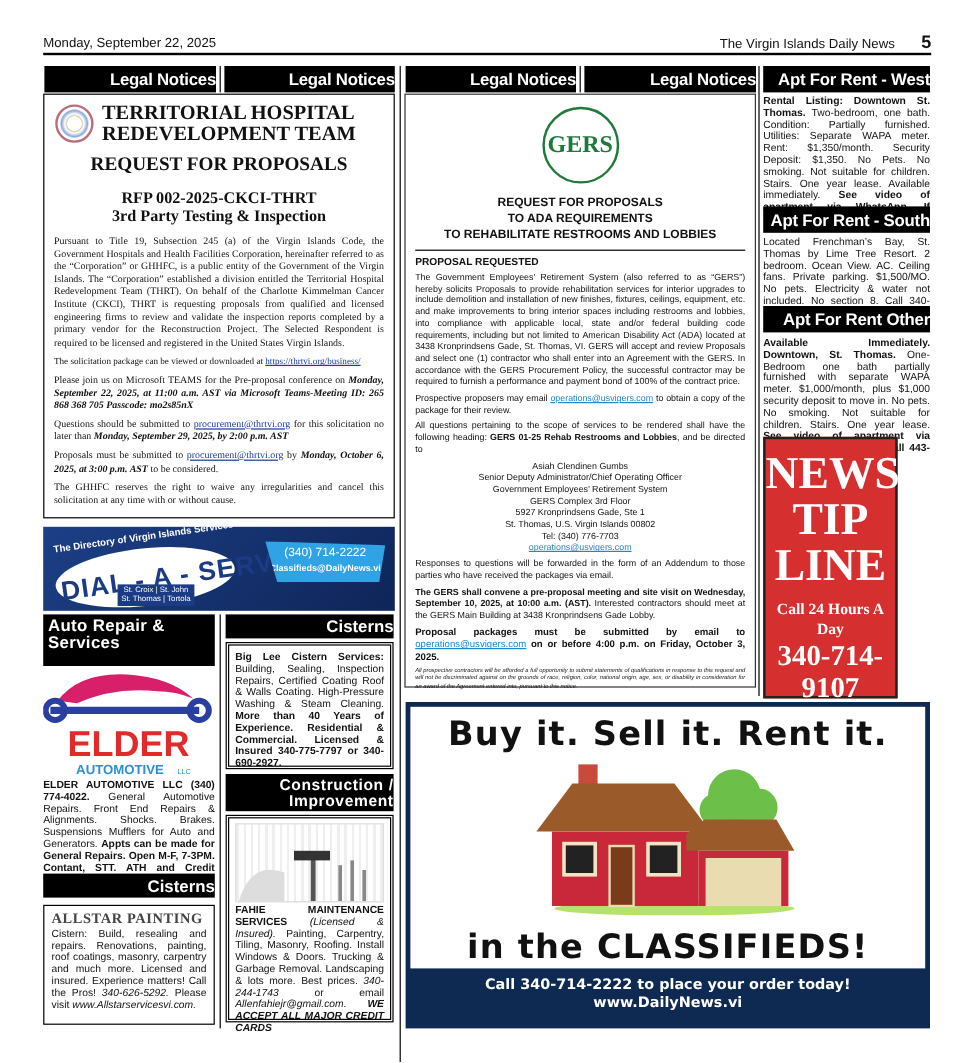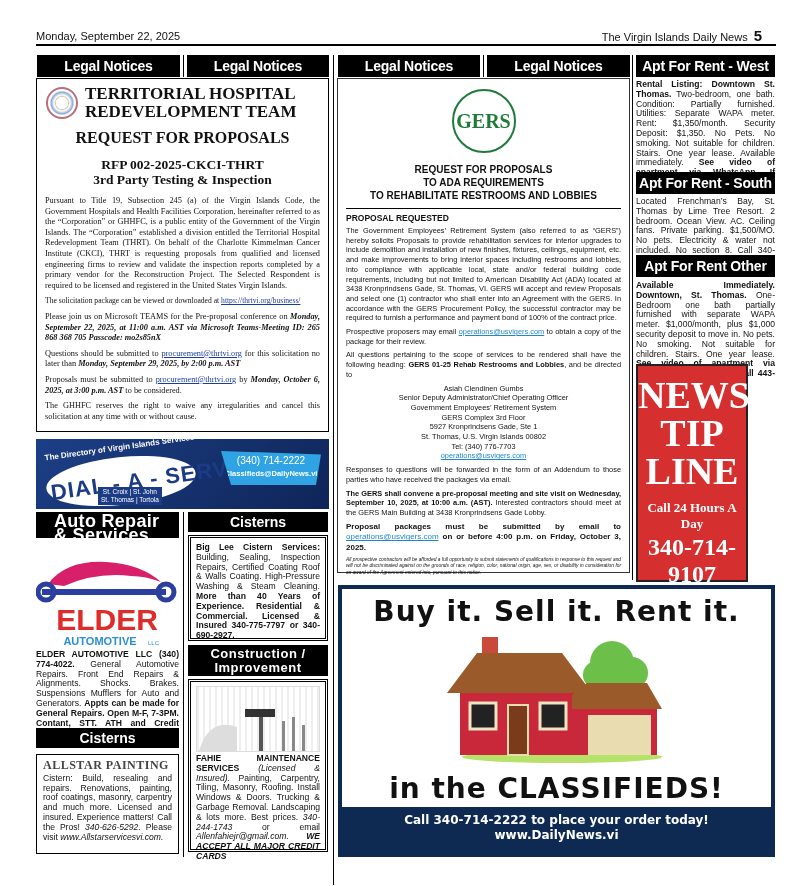--- a/index.html
+++ b/index.html
@@ -1,22 +1,22 @@
 <!DOCTYPE html>
 <html><head>
 <meta charset="utf-8">
 <style>
 *{box-sizing:border-box;margin:0;padding:0}
 body{width:810px;height:886px;background:#fff;position:relative;font-family:"Liberation Sans",sans-serif;color:#111;overflow:hidden}
 .abs{position:absolute}
 .hdr-date{left:36px;top:30px;font-size:11px;font-family:"Liberation Sans",sans-serif}
-.hdr-paper{right:48px;top:27px;font-size:11px;display:flex;align-items:baseline;gap:6px}
+.hdr-paper{right:34px;top:27px;font-size:11px;display:flex;align-items:baseline;gap:22px}
 .hdr-paper .pg{font-weight:bold;font-size:15px}
 .hdr-rule{left:36px;top:44px;width:740px;height:2px;background:#000}
-.bar{background:#000;color:#fff;font-weight:bold;text-align:center;font-family:"Liberation Sans",sans-serif;font-stretch:condensed}
+.bar{background:#000;color:#fff;font-weight:bold;text-align:right;font-family:"Liberation Sans",sans-serif;font-stretch:condensed}
 .bar-sm{font-size:14px;height:22px;line-height:22px;letter-spacing:-0.2px}
 .vsep{background:#000;width:1px}
 .box{border:1.5px solid #000;background:#fff}
 .serif{font-family:"Liberation Serif",serif}
 .thrt{left:36px;top:78px;width:293px;height:354px;padding:6px 8px}
 .thrt .t1{font-size:17px;font-weight:bold;line-height:18px;text-align:left;padding-left:40px}
 .thrt .t2{font-size:16px;font-weight:bold;text-align:center;margin-top:8px}
 .thrt .t3{font-size:13.5px;font-weight:bold;text-align:center;margin-top:10px;line-height:15px}
 .thrt p{font-size:8.3px;line-height:10.6px;text-align:justify;margin-top:5px}
 .thrt .lnk{color:#1a3c9c;text-decoration:underline}
@@ -102,21 +102,21 @@
   <div class="loc">
       <div>St. Croix | St. John</div>
       <div>St. Thomas | Tortola</div>
     </div>
   <div class="flag">
       <div>(340) 714-2222</div>
       <div class="em">Classifieds@DailyNews.vi</div>
     </div>
 </div>
 
-<div class="abs bar col1" style="top:512px;height:26px;font-size:18px;line-height:14px;text-align:left;padding:2px 18px;letter-spacing:0.3px">Auto Repair &amp; Services</div>
+<div class="abs bar col1" style="top:512px;height:43px;font-size:14px;line-height:14px;text-align:left;padding:2px 4px;letter-spacing:0.3px">Auto Repair &amp; Services</div>
 
 <div class="abs elder-logo">
   <svg width="143" height="96" viewBox="0 0 143 96">
     <path d="M12 32 Q30 8 70 10 Q105 12 125 30 Q110 24 95 24 Q60 20 28 34 Z" fill="#d81f6a"></path>
     <path d="M6 40 L130 40" stroke="#2b3fa0" stroke-width="6"></path>
     <circle cx="10" cy="40" r="8" fill="none" stroke="#2b3fa0" stroke-width="5"></circle>
     <circle cx="130" cy="40" r="8" fill="none" stroke="#2b3fa0" stroke-width="5"></circle>
     <text x="71" y="78" text-anchor="middle" font-family="Liberation Sans, sans-serif" font-weight="bold" font-size="30" fill="#e02b2b">ELDER</text>
     <text x="64" y="93" text-anchor="middle" font-family="Liberation Sans, sans-serif" font-weight="bold" font-size="11" fill="#2b8fd6">AUTOMOTIVE</text>
     <text x="112" y="93" font-family="Liberation Sans, sans-serif" font-size="6" fill="#2b8fd6">LLC</text>

